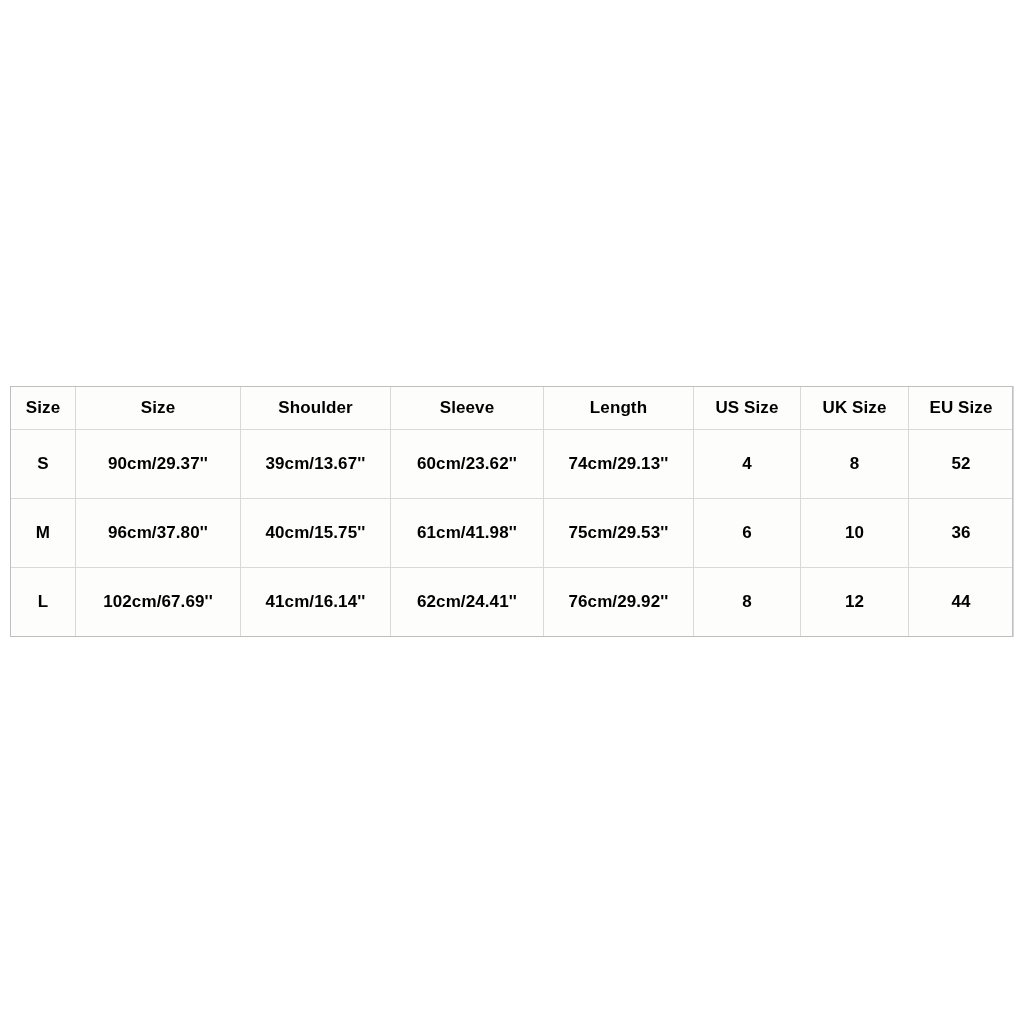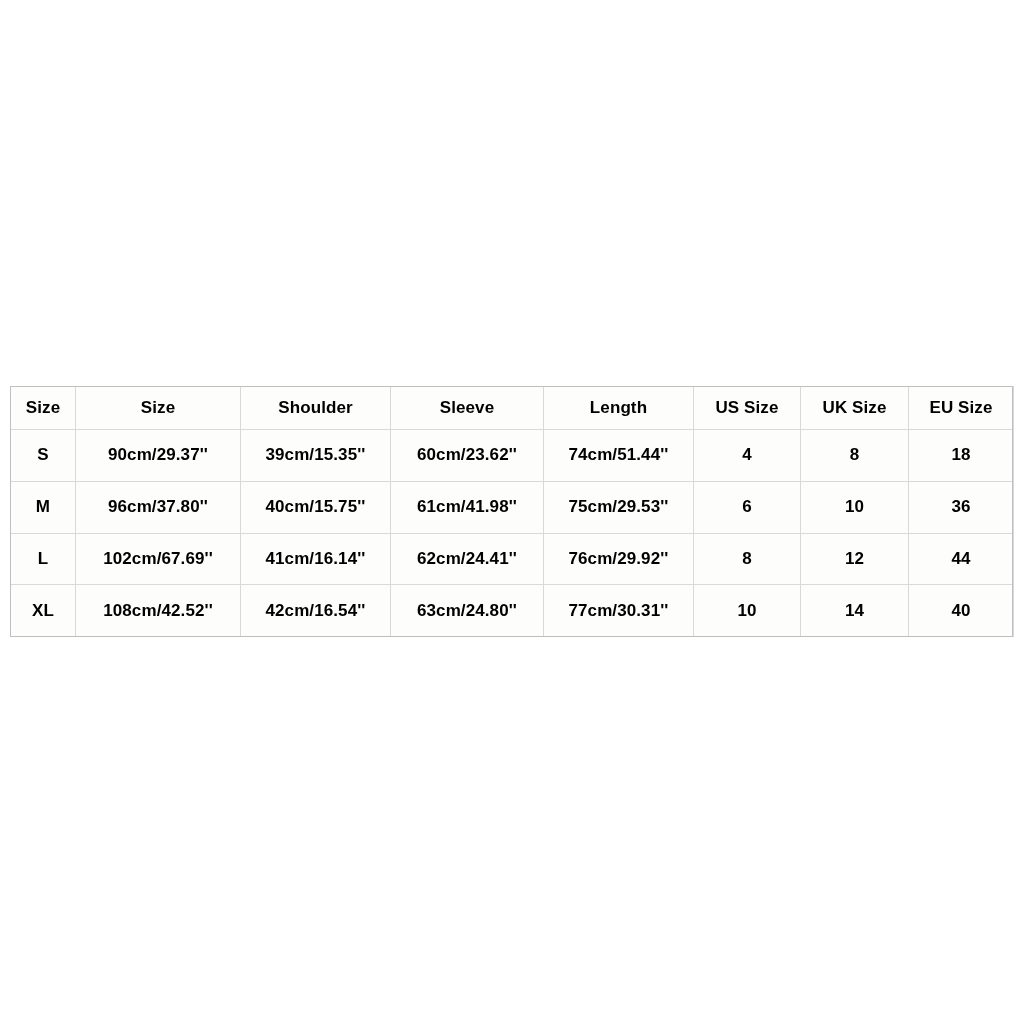--- a/index.html
+++ b/index.html
@@ -113,26 +113,26 @@
           <th>Length</th>
           <th>US Size</th>
           <th>UK Size</th>
           <th>EU Size</th>
         </tr>
       </thead>
       <tbody>
         <tr>
           <td>S</td>
           <td>90cm/29.37''</td>
-          <td>39cm/15.35''</td>
+          <td>39cm/13.67''</td>
           <td>60cm/23.62''</td>
-          <td>74cm/51.44''</td>
+          <td>74cm/29.13''</td>
           <td>4</td>
           <td>8</td>
-          <td>18</td>
+          <td>52</td>
         </tr>
         <tr>
           <td>M</td>
           <td>96cm/37.80''</td>
           <td>40cm/15.75''</td>
           <td>61cm/41.98''</td>
           <td>75cm/29.53''</td>
           <td>6</td>
           <td>10</td>
           <td>36</td>
@@ -140,27 +140,17 @@
         <tr>
           <td>L</td>
           <td>102cm/67.69''</td>
           <td>41cm/16.14''</td>
           <td>62cm/24.41''</td>
           <td>76cm/29.92''</td>
           <td>8</td>
           <td>12</td>
           <td>44</td>
         </tr>
-        <tr>
-          <td>XL</td>
-          <td>108cm/42.52''</td>
-          <td>42cm/16.54''</td>
-          <td>63cm/24.80''</td>
-          <td>77cm/30.31''</td>
-          <td>10</td>
-          <td>14</td>
-          <td>40</td>
-        </tr>
       </tbody>
     </table>
   </div>
 
 </div>
 
 </body></html>

